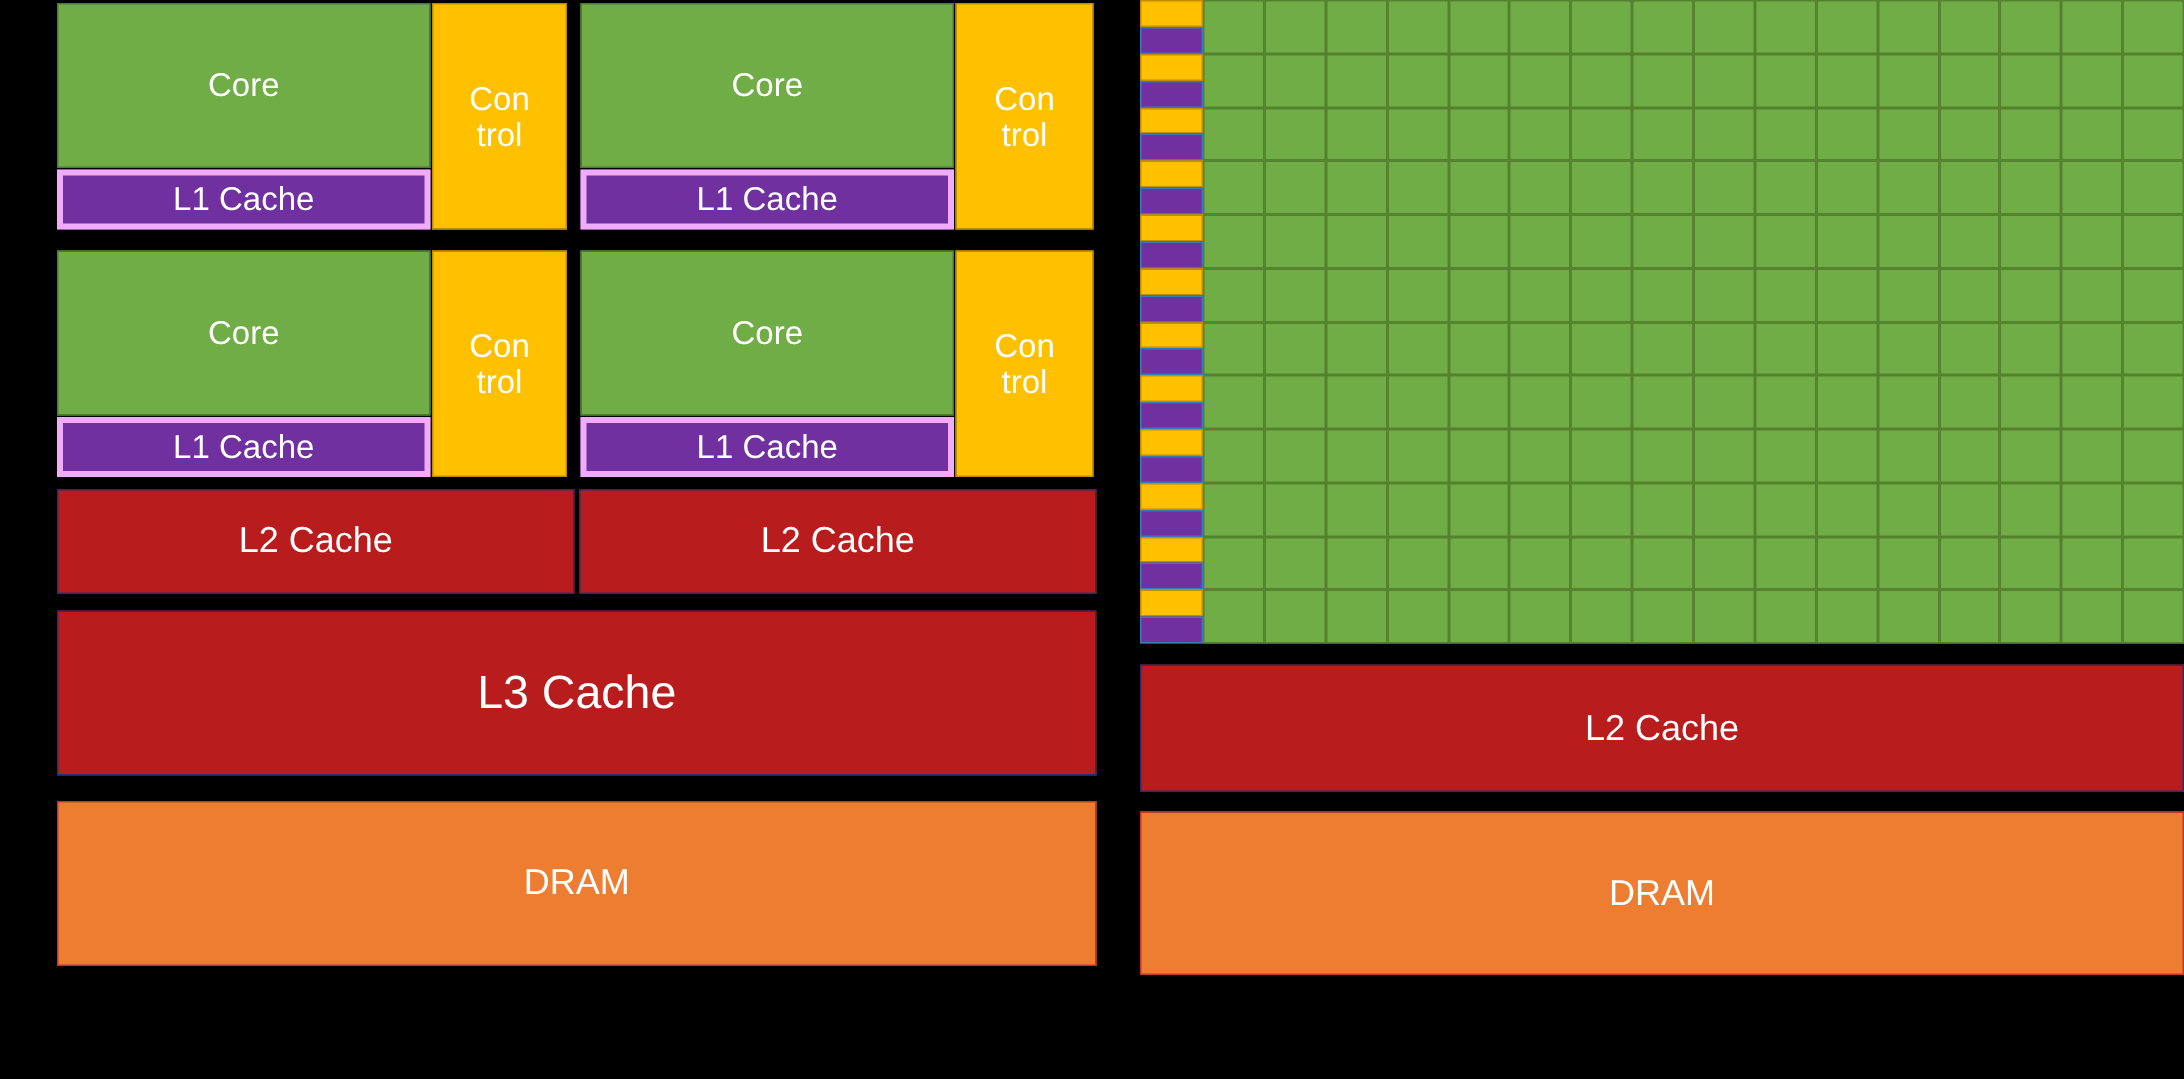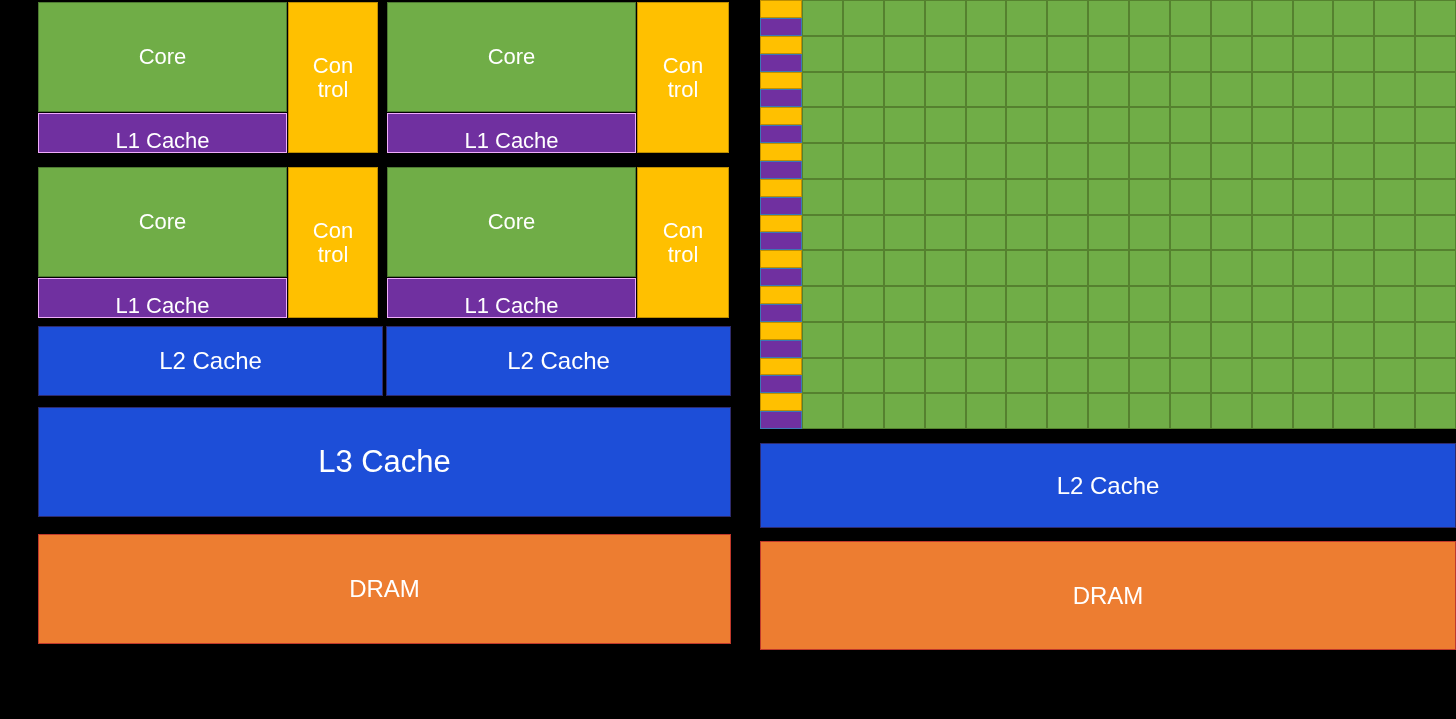--- a/index.html
+++ b/index.html
@@ -29,23 +29,23 @@
     display: flex;
     align-items: center;
     justify-content: center;
     color: #ffffff;
     text-align: center;
     line-height: 1.05;
     user-select: none;
   }
 
   .core      { background: #70AD47; border: 1px solid #4E7A32; }
-  .l1        { background: #7030A0; border: 1px solid #f0abfc; align-items: flex-end; }
+  .l1        { background: #7030A0; border: 4px solid #f0abfc; }
   .control   { background: #FFC000; border: 1px solid #BF8F00; }
-  .l2, .l3   { background: #1d4ed8; border: 1px solid #2E2B6E; }
+  .l2, .l3   { background: #b91c1c; border: 1px solid #2E2B6E; }
   .dram      { background: #ED7D31; border: 1px solid #C0392B; justify-content: center; }
 
   
   #cpu-panel {
     position: absolute;
     left: 0;
     top: 0;
     width: 694px;
     height: 567px;
     margin-left: 38px;

